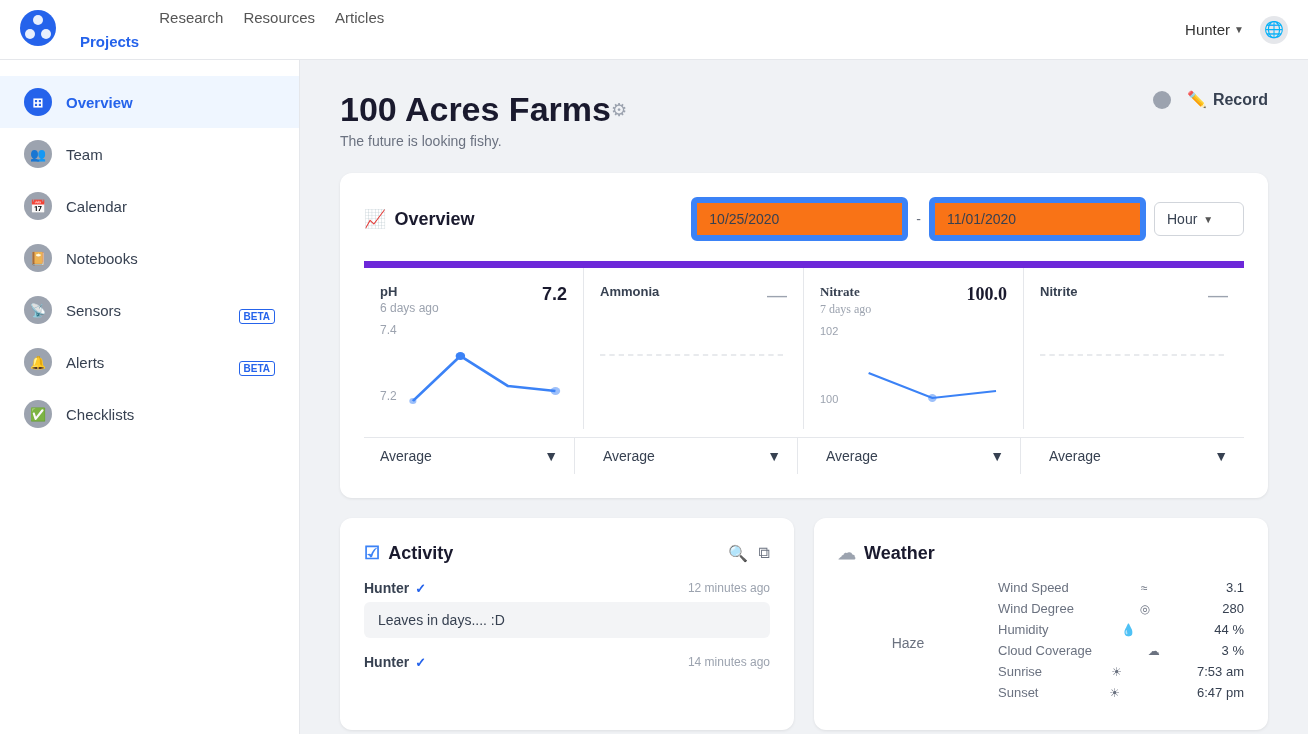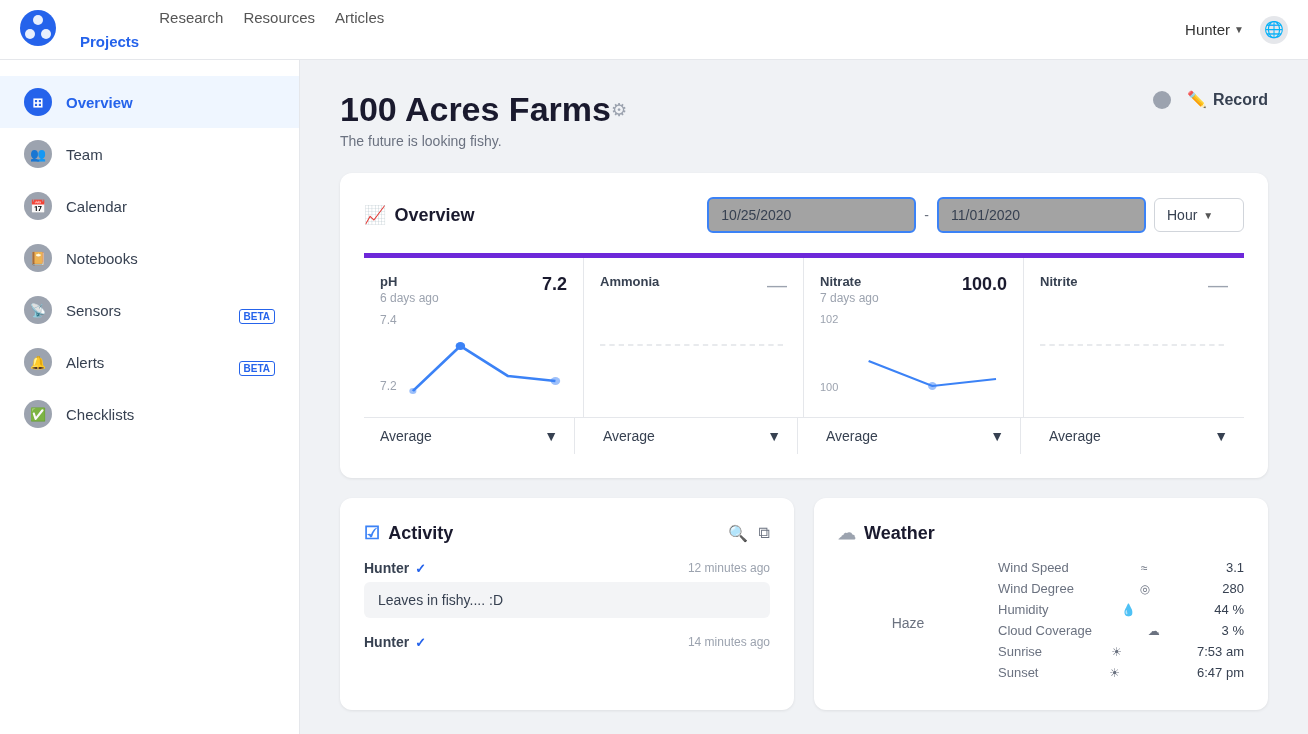--- a/index.html
+++ b/index.html
@@ -55,44 +55,44 @@
       font-size: 16px; font-weight: 600; color: #374151;
     }
 
     
     .card { background: #fff; border-radius: 12px; padding: 24px; margin-bottom: 20px; box-shadow: 0 1px 3px rgba(0,0,0,0.08); }
     .card-header { display: flex; align-items: center; justify-content: space-between; margin-bottom: 20px; }
     .card-title { display: flex; align-items: center; gap: 8px; font-size: 18px; font-weight: 600; color: #1a1a2e; }
     .card-title-icon { color: #3b82f6; font-size: 18px; }
     .date-controls { display: flex; align-items: center; gap: 8px; }
     .date-input {
-      border: 2px solid #3b82f6; border-radius: 6px;
-      padding: 8px 12px; font-size: 14px; color: #374151; background: #a3a3a3; cursor: pointer;
+      border: 6px solid #3b82f6; border-radius: 6px;
+      padding: 8px 12px; font-size: 14px; color: #374151; background: #f97316; cursor: pointer;
     }
     .date-sep { color: #6b7280; font-size: 14px; }
     .time-select {
       border: 1px solid #d1d5db; border-radius: 6px;
       padding: 8px 12px; font-size: 14px; color: #374151; background: #fff; cursor: pointer;
       display: flex; align-items: center; gap: 6px; min-width: 90px;
     }
 
     
-    .metrics-grid { display: grid; grid-template-columns: repeat(4, 1fr); gap: 0; border-top: 5px solid #6d28d9; }
+    .metrics-grid { display: grid; grid-template-columns: repeat(4, 1fr); gap: 0; border-top: 7px solid #6d28d9; }
     .metric-col { padding: 16px; border-right: 1px solid #e5e7eb; }
     .metric-col:last-child { border-right: none; }
     .metric-label { font-size: 13px; font-weight: 600; color: #374151; margin-bottom: 2px; }
     .metric-time { font-size: 12px; color: #9ca3af; margin-bottom: 8px; }
     .metric-value { font-size: 18px; font-weight: 700; color: #1a1a2e; }
     .metric-chart { height: 80px; position: relative; margin-top: 8px; }
 
     
     .chart-svg { width: 100%; height: 80px; }
 
     
-    .avg-grid { display: grid; grid-template-columns: repeat(4, 1fr); gap: 12px; border-top: 1px solid #e5e7eb; }
+    .avg-grid { display: grid; grid-template-columns: repeat(4, 1fr); gap: 12px; border-top: 1px solid #e5e7eb; margin-top: 8px; }
     .avg-dropdown {
       padding: 10px 16px; border-right: 1px solid #e5e7eb;
       display: flex; align-items: center; justify-content: space-between;
       font-size: 14px; color: #374151; cursor: pointer; background: none; border-bottom: none; border-top: none; border-left: none;
     }
     .avg-dropdown:last-child { border-right: none; }
 
     
     .bottom-grid { display: grid; grid-template-columns: 1fr 1fr; gap: 20px; }
 
@@ -255,21 +255,21 @@
             <div class="dash-placeholder">—</div>
           </div>
           <div class="metric-chart">
             <svg class="chart-svg" viewBox="0 0 140 80" preserveAspectRatio="none">
               <line x1="0" y1="40" x2="140" y2="40" stroke="#d1d5db" stroke-width="1" stroke-dasharray="4,3"></line>
             </svg>
           </div>
         </div>
 
         <div class="metric-col">
-          <div style="display:flex;align-items:flex-start;justify-content:space-between;">
+          <div style="display:flex;align-items:flex-start;justify-content:space-between;font-family:Liberation Serif, serif;">
             <div>
               <div class="metric-label">Nitrate</div>
               <div class="metric-time">7 days ago</div>
             </div>
             <div class="metric-value">100.0</div>
           </div>
           <div style="display:flex;gap:16px;align-items:flex-start;">
             <div style="display:flex;flex-direction:column;justify-content:space-between;font-size:11px;color:#9ca3af;height:80px;padding-right:4px;">
               <span>102</span>
               <span>100</span>
@@ -334,21 +334,21 @@
         </div>
 
         <div class="activity-entry">
           <div class="activity-user-row">
             <div class="activity-user">
               <span>Hunter</span>
               <span class="check-icon">✓</span>
             </div>
             <span class="activity-time">12 minutes ago</span>
           </div>
-          <div class="activity-note">Leaves in fishy.... :D</div>
+          <div class="activity-note">Leaves in days.... :D</div>
         </div>
 
         <div class="activity-entry">
           <div class="activity-user-row">
             <div class="activity-user">
               <span>Hunter</span>
               <span class="check-icon">✓</span>
             </div>
             <span class="activity-time">14 minutes ago</span>
           </div>

